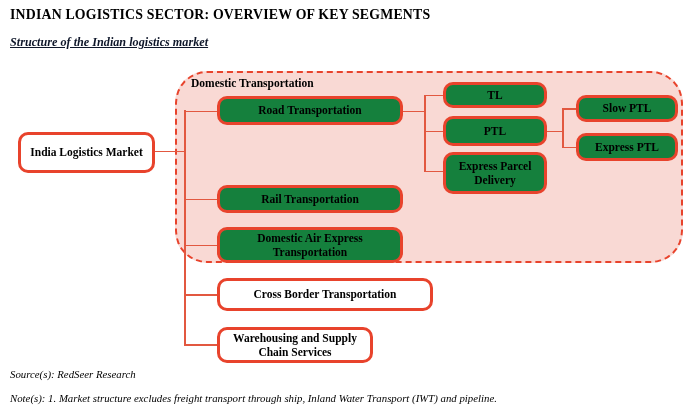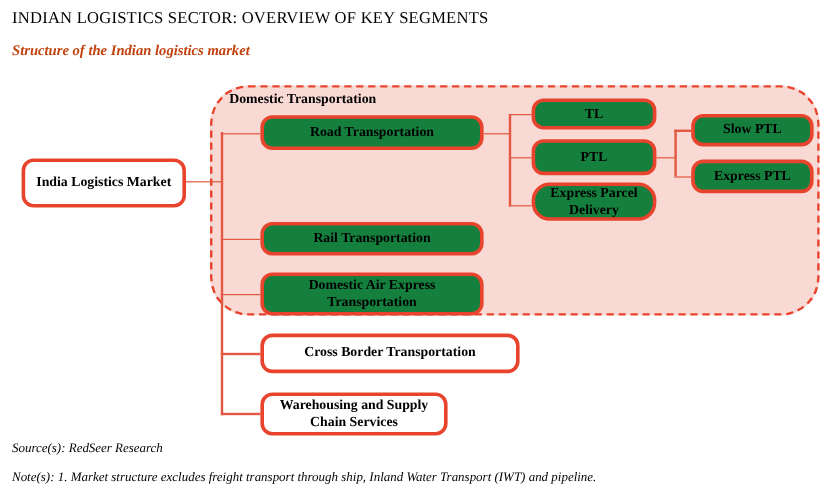--- a/index.html
+++ b/index.html
@@ -8,27 +8,28 @@
     font-family: "Liberation Serif", "DejaVu Serif", serif;
   }
   #page {
     position: relative;
     width: 697px; height: 420px;
     background: #ffffff;
     overflow: hidden;
   }
   .title {
     position: absolute; left: 10px; top: 7px;
-    font-size: 13.8px; font-weight: normal; color: #000;
+    font-size: 13.8px; font-weight: bold; color: #000;
     letter-spacing: 0.2px; white-space: nowrap;
   }
   .subtitle {
     position: absolute; left: 10px; top: 35px;
-    font-size: 12.2px; font-weight: bold; font-style: italic; color: #c2410c;
+    font-size: 12.2px; font-weight: bold; font-style: italic; color: #0f172a;
     white-space: nowrap;
+    text-decoration: underline;
   }
   .container-dashed {
     position: absolute; left: 175px; top: 71px;
     width: 508px; height: 192px;
     background: #F9D9D4;
     border: 2.5px dashed #E8432C;
     border-radius: 32px;
     box-sizing: border-box;
     z-index: 0;
   }
@@ -106,21 +107,21 @@
   <div class="node pink" style="left:217px; top:227px; width:186px; height:36px;">Domestic Air Express Transportation</div>
 
   <div class="node white" style="left:217px; top:278px; width:216px; height:33px;">Cross Border Transportation</div>
 
   <div class="node white" style="left:217px; top:327px; width:156px; height:36px;">Warehousing and Supply Chain Services</div>
 
   <div class="node pink" style="left:443px; top:82px; width:104px; height:26px;">TL</div>
 
   <div class="node pink" style="left:443px; top:116px; width:104px; height:30px;">PTL</div>
 
-  <div class="node pink" style="left:443px; top:152px; width:104px; height:32px;border-radius:15px;">Express Parcel Delivery</div>
+  <div class="node pink" style="left:443px; top:152px; width:104px; height:42px;">Express Parcel Delivery</div>
 
   <div class="node pink" style="left:576px; top:95px; width:102px; height:27px;">Slow PTL</div>
 
   <div class="node pink" style="left:576px; top:133px; width:102px; height:28px;">Express PTL</div>
 
   <div class="source-line">Source(s): RedSeer Research</div>
   <div class="note-line">Note(s): 1. Market structure excludes freight transport through ship, Inland Water Transport (IWT) and pipeline.</div>
 
 </div>
 

